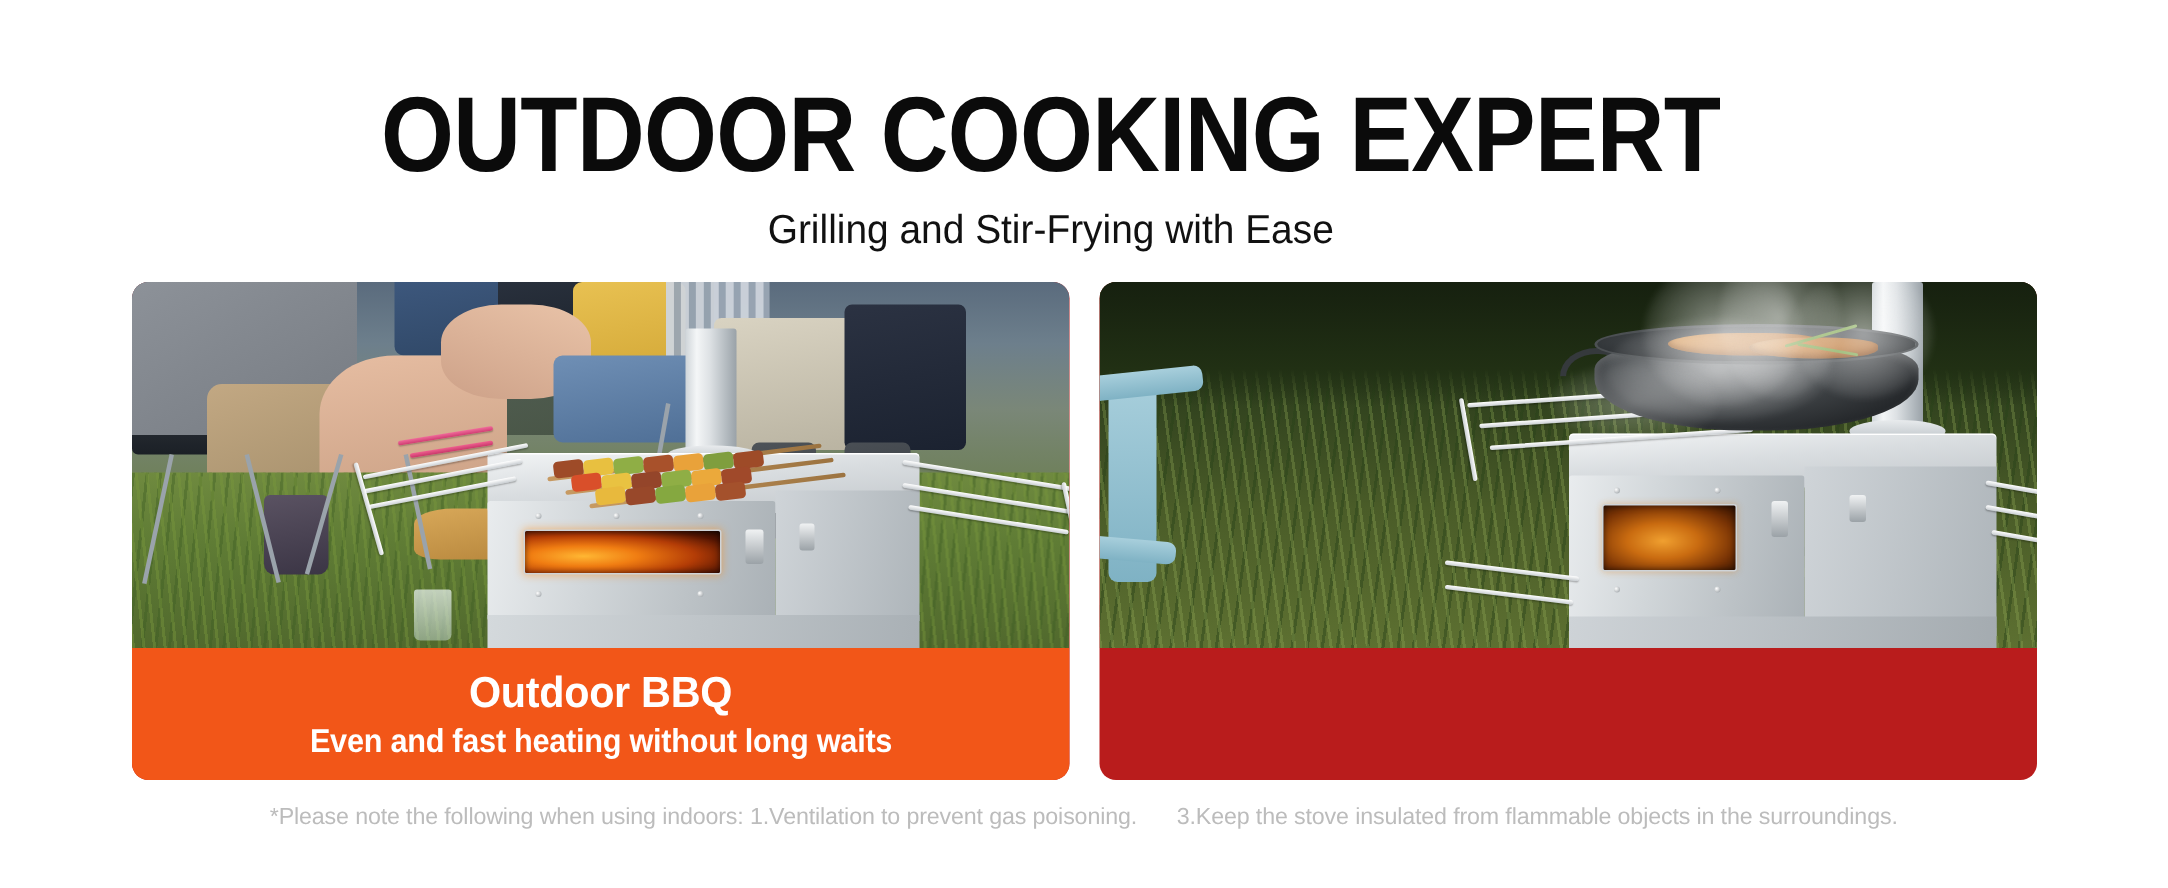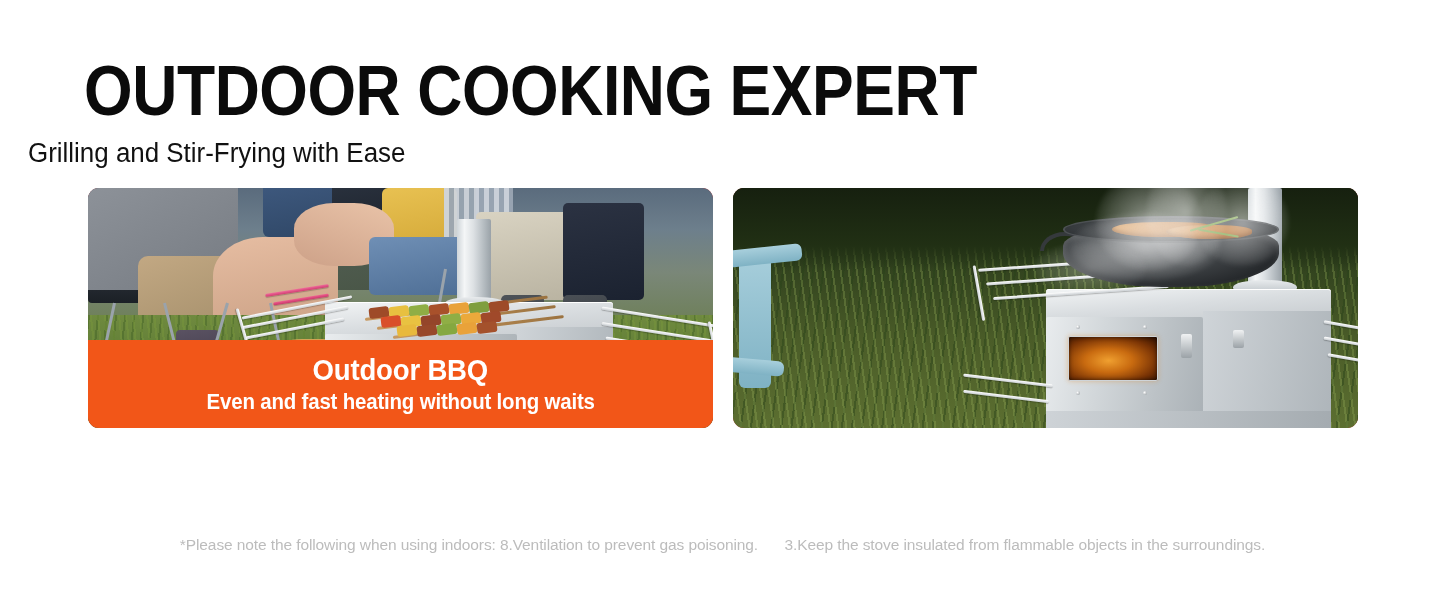--- a/index.html
+++ b/index.html
@@ -11,20 +11,21 @@
   }
   .banner{
     position:relative;
     width:1445px; height:592px;
     background:#ffffff;
   }
 
   
   .header{
     position:absolute; left:0; top:0; width:1401px;
+    text-align:center;
   }
   .main-title{
     margin-top:54px;
     font-family:"Liberation Sans Narrow","Liberation Sans",sans-serif;
     font-weight:bold;
     font-size:71px;
     line-height:74px;
     letter-spacing:-0.5px;
     color:#0b0b0b;
     transform:scaleX(0.88);
@@ -45,21 +46,21 @@
   
   .cards{
     position:absolute;
     left:88px; top:188px;
     width:1270px; height:332px;
     display:flex;
     gap:20px;
   }
   .card{
     position:relative;
-    width:625px; height:240px;
+    width:625px; height:332px;
     border-radius:11px;
     overflow:hidden;
     background:#b91c1c;
     flex:0 0 625px;
   }
 
   
   .photo{
     position:absolute; left:0; top:0;
     width:100%; height:244px;
@@ -467,18 +468,18 @@
           <div class="steam" style="left:54%;top:10%;width:24%;height:28%;opacity:.8;"></div>
           <div class="steam" style="left:48%;top:22%;width:18%;height:22%;opacity:.55;"></div>
         </div>
       </div>
 
     </div>
 
   </div>
 
   <div class="footer">
-    <span>*Please note the following when using indoors: 8.Ventilation to prevent gas poisoning.</span>
+    <span>*Please note the following when using indoors: 1.Ventilation to prevent gas poisoning.</span>
     <span class="gapspan"></span>
     <span>3.Keep the stove insulated from flammable objects in the surroundings.</span>
   </div>
 
 </div>
 
 </body></html>

